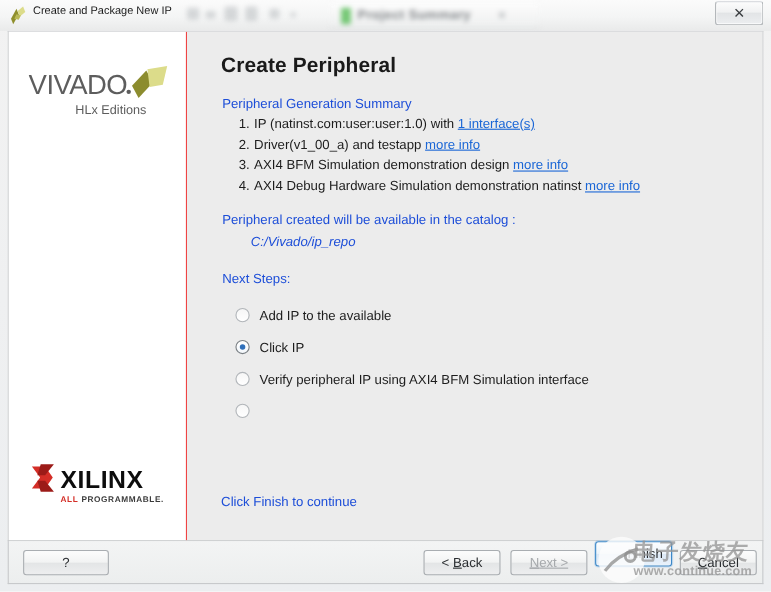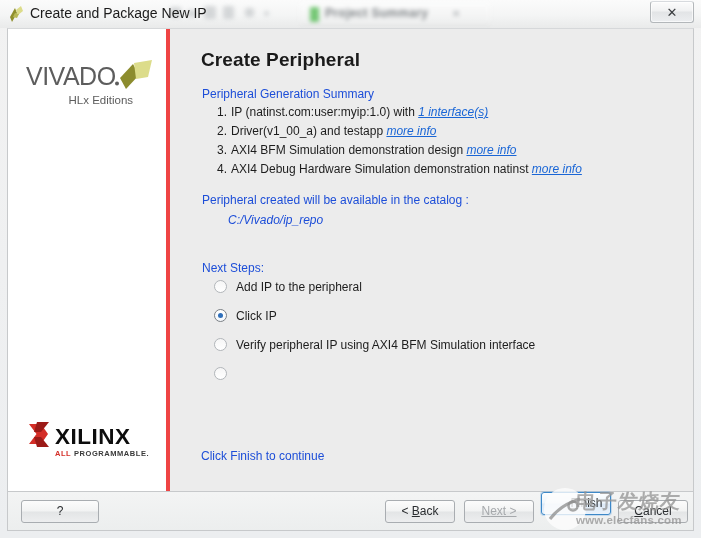--- a/index.html
+++ b/index.html
@@ -84,21 +84,21 @@
     box-sizing: border-box;
   }
   #title-ico {
     position: absolute;
     left: 8px; top: 5px;
     width: 18px; height: 18px;
   }
   #title-text {
     position: absolute;
     left: 30px; top: 5px;
-    font-size: 14px;
+    font-size: 10px;
     color: #1b1b1b;
     white-space: nowrap;
   }
   #close-btn {
     position: absolute;
     right: 7px; top: 1px;
     width: 44px; height: 22px;
     border: 1px solid #b3b7ba;
     border-top-color: #d7dade;
     border-radius: 3px;
@@ -123,21 +123,21 @@
     background: #ffffff;
     border: 1px solid #c7c9cb;
     border-top: 1px solid #d6d8da;
     box-sizing: border-box;
   }
   #sidebar {
     position: absolute;
     left: 0; top: 0;
     width: 162px; height: 100%;
     background: #ffffff;
-    border-right: 4px solid #ef4444;
+    border-right: 1px solid #ef4444;
     box-sizing: border-box;
   }
   #vivado-logo {
     position: absolute;
     left: 18px; top: 30px;
     width: 135px; height: 58px;
   }
   #xilinx-logo {
     position: absolute;
     left: 18px; top: 390px;
@@ -183,33 +183,32 @@
   #summary-list .num {
     display: inline-block;
     width: 17px;
     text-align: right;
     margin-right: 4px;
   }
   a.link {
     color: #1a66d6;
     text-decoration: underline;
     cursor: pointer;
-    font-style: italic;
   }
   #catalog-label {
     position: absolute;
     left: 32px; top: 164px;
   }
   #catalog-path {
     position: absolute;
     left: 58px; top: 184px; font-style: italic;
   }
   #nextsteps-label {
     position: absolute;
-    left: 32px; top: 217px; margin-top: 15px;
+    left: 32px; top: 217px;
   }
   #radio-group {
     position: absolute;
     left: 44px; top: 243px;
   }
   .radio-row {
     position: relative;
     height: 29px;
     display: flex;
     align-items: center;
@@ -382,21 +381,21 @@
 
     <div id="content">
 
       <div id="page-title">Create Peripheral</div>
 
       <div id="summary-label" class="body-text">Peripheral Generation Summary</div>
 
       <div id="summary-list">
 
         <div class="item">
-          <span class="num">1.</span><span>IP (natinst.com:user:myip:1.0) with </span><a class="link">1 interface(s)</a><span></span>
+          <span class="num">1.</span><span>IP (natinst.com:user:user:1.0) with </span><a class="link">1 interface(s)</a><span></span>
         </div>
 
         <div class="item">
           <span class="num">2.</span><span>Driver(v1_00_a) and testapp </span><a class="link">more info</a><span></span>
         </div>
 
         <div class="item">
           <span class="num">3.</span><span>AXI4 BFM Simulation demonstration design </span><a class="link">more info</a><span></span>
         </div>
 
@@ -408,21 +407,21 @@
 
       <div id="catalog-label" class="body-text">Peripheral created will be available in the catalog :</div>
       <div id="catalog-path" class="body-text">C:/Vivado/ip_repo</div>
 
       <div id="nextsteps-label" class="body-text">Next Steps:</div>
 
       <div id="radio-group">
 
         <div class="radio-row">
           <span class="radio-mark"></span>
-          <span class="radio-label">Add IP to the peripheral</span>
+          <span class="radio-label">Add IP to the available</span>
         </div>
 
         <div class="radio-row selected">
           <span class="radio-mark"></span>
           <span class="radio-label">Click IP</span>
         </div>
 
         <div class="radio-row">
           <span class="radio-mark"></span>
           <span class="radio-label">Verify peripheral IP using AXI4 BFM Simulation interface</span>
@@ -457,16 +456,16 @@
 
   <div id="watermark">
     <div id="wm-mark">
       <svg viewBox="0 0 46 46" width="46" height="46">
         <circle cx="23" cy="23" r="21" fill="rgba(252,252,252,.80)"></circle>
         <path d="M8 33 C16 22, 28 16, 38 13" stroke="rgba(140,140,140,.75)" stroke-width="3" fill="none"></path>
         <circle cx="31" cy="20" r="4.5" fill="none" stroke="rgba(140,140,140,.75)" stroke-width="2.6"></circle>
       </svg>
     </div>
     <div id="wm-cn">电子发烧友</div>
-    <div id="wm-url">www.elecfans.com</div>
+    <div id="wm-url">www.continue.com</div>
   </div>
 
 </div>
 
 </body></html>

